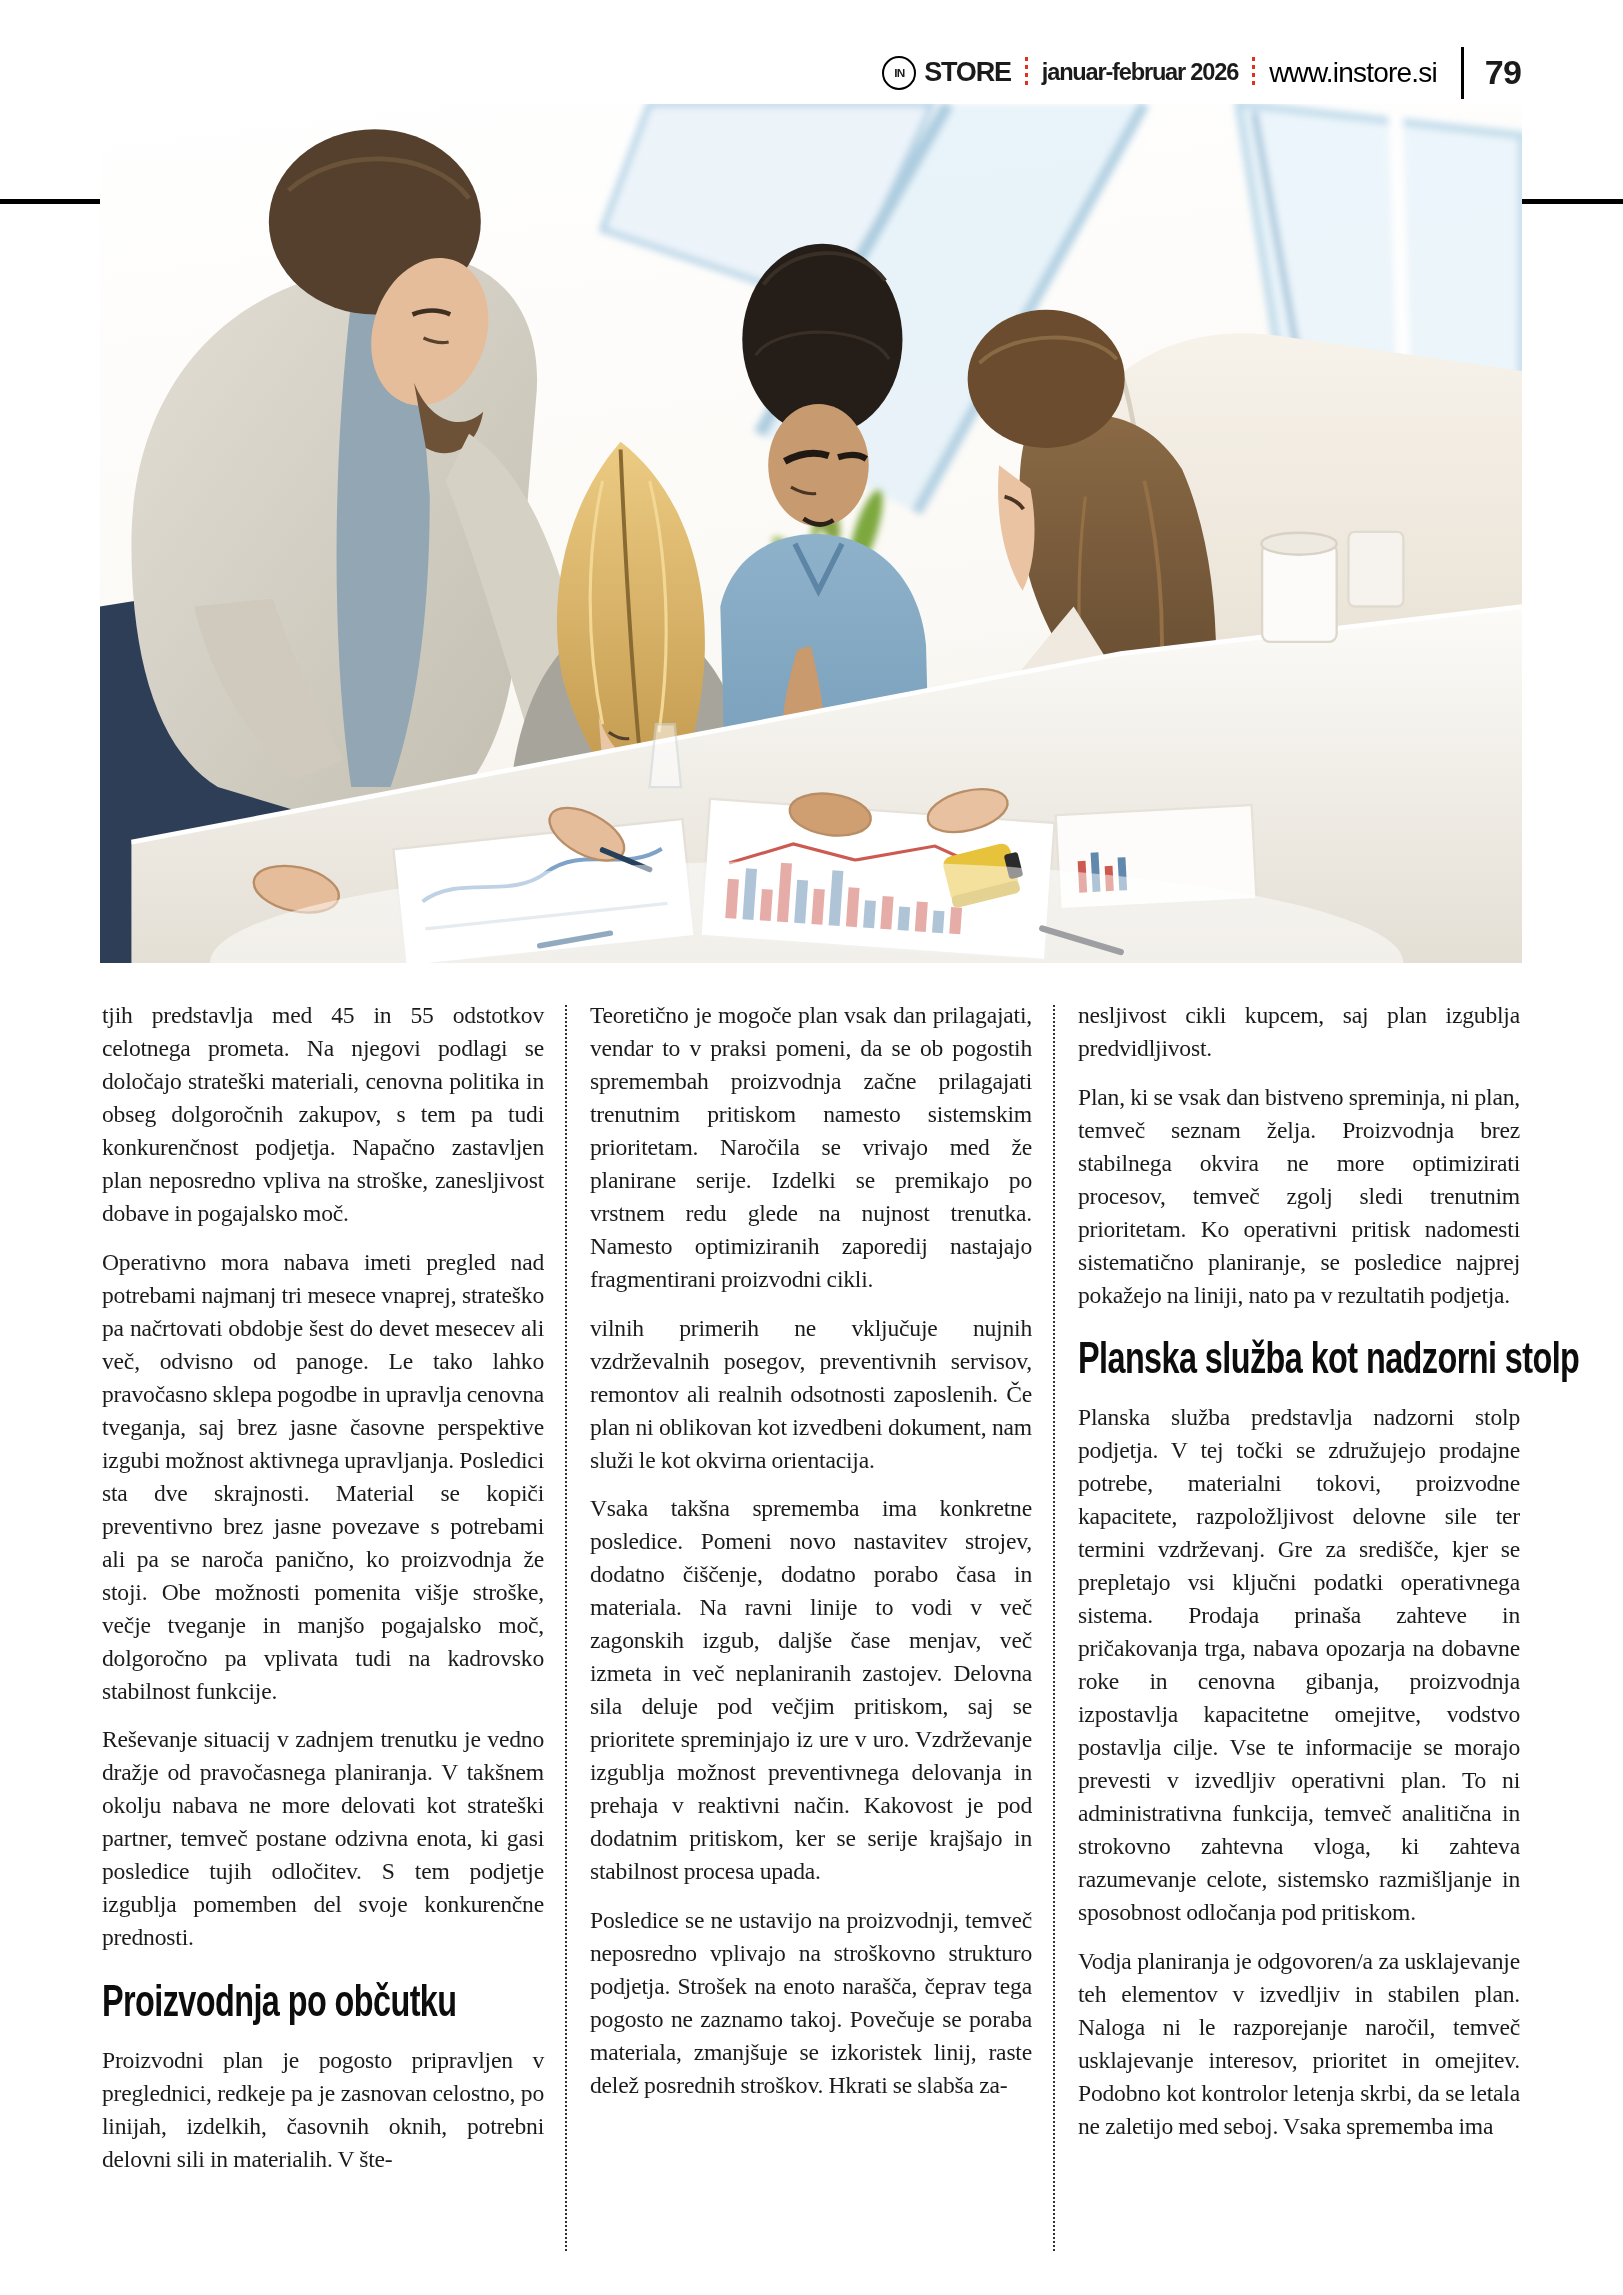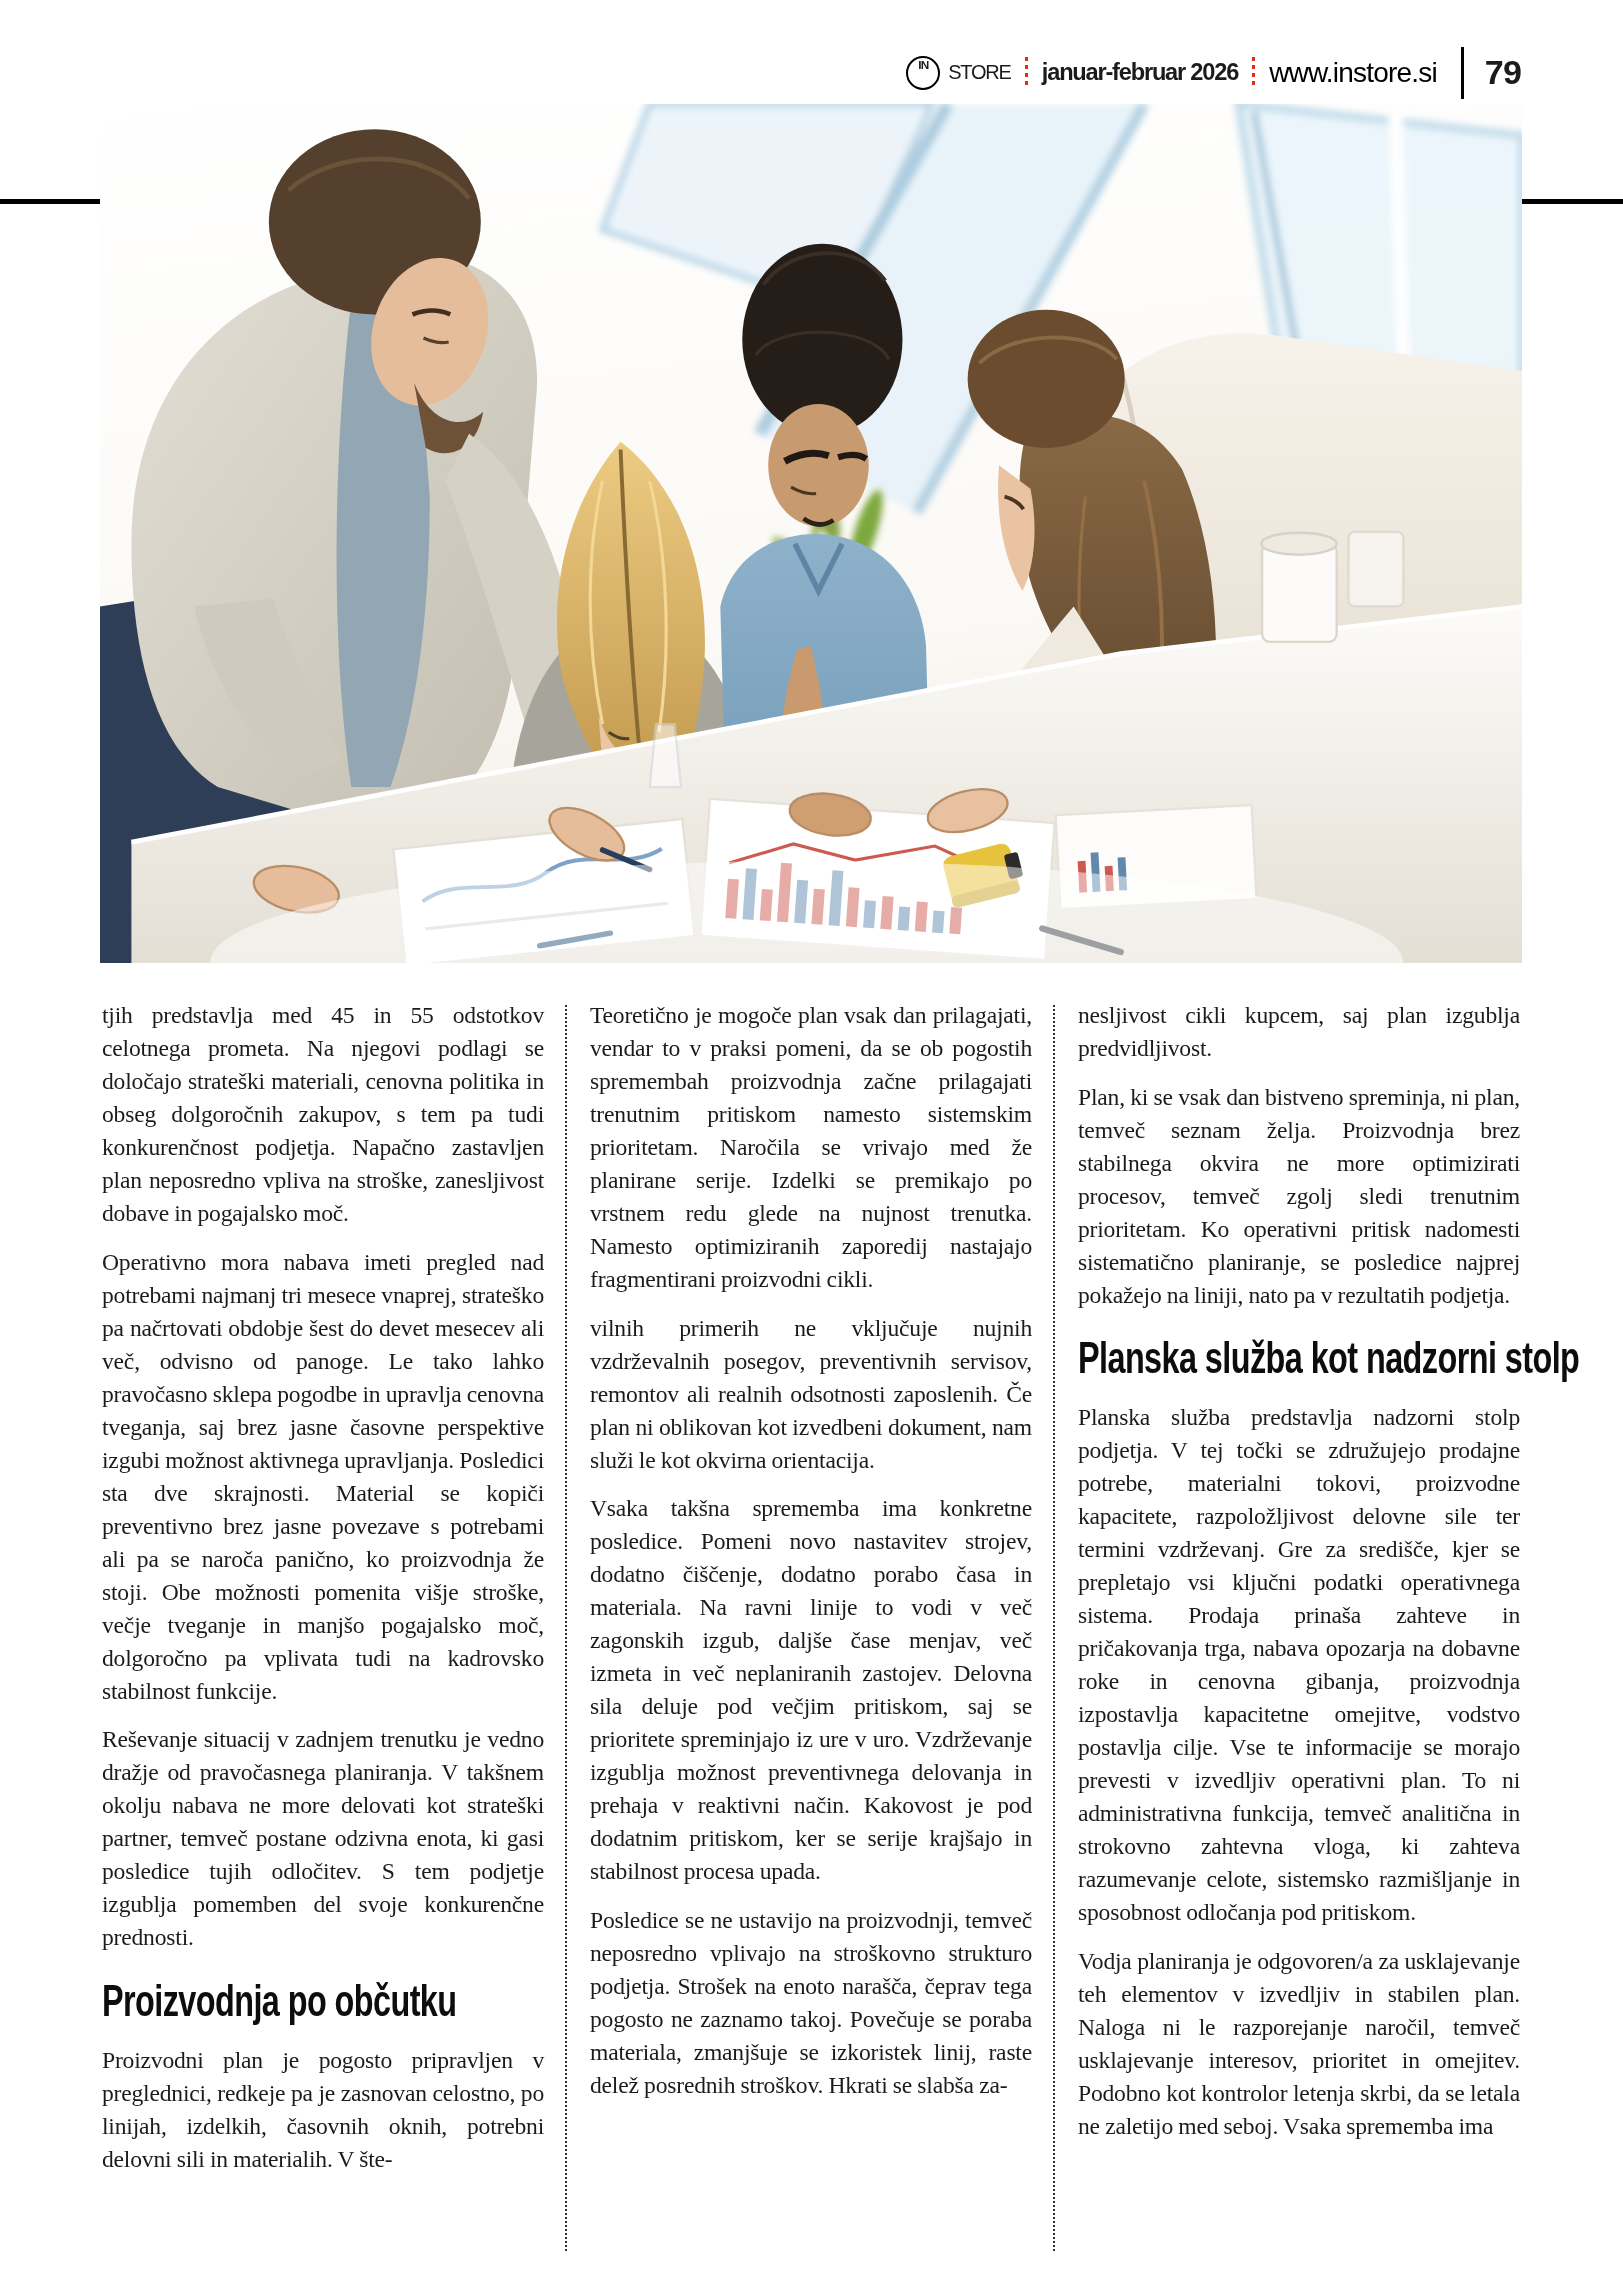--- a/index.html
+++ b/index.html
@@ -9,24 +9,24 @@
   }
   
   .page-header{
     position:absolute;top:46px;right:102px;height:53px;
     display:flex;align-items:center;
     font-family:"Liberation Sans",sans-serif;white-space:nowrap;
   }
   .logo-wrap{display:flex;align-items:center;}
   .logo-circle{
     width:30px;height:30px;border:2.4px solid #000;border-radius:50%;
-    display:flex;justify-content:center;
+    display:flex;align-items:center;justify-content:center;
     font-weight:bold;font-size:11.8px;letter-spacing:-0.8px;margin-right:7.9px;
   }
-  .logo-text{font-weight:normal;font-size:20px;letter-spacing:-1.2px;}
+  .logo-text{font-weight:bold;font-size:27px;letter-spacing:-1.2px;}
   .hdr-sep{
     width:3.1px;height:31px;margin:0 14px;align-self:center;
     background:repeating-linear-gradient(to bottom,#e0301e 0 3.9px,transparent 3.9px 7.9px);
   }
   .issue-date{font-weight:bold;font-size:23.6px;letter-spacing:-1.2px;}
   .site-url{font-weight:400;font-size:28px;letter-spacing:-0.8px;color:#000000;}
   .hdr-divider{width:3.9px;height:52px;background:#000;margin:0 20.4px 0 23.6px;}
   .page-number{font-weight:bold;font-size:34px;letter-spacing:-0.8px;}
   
   .edge-rule{position:absolute;top:199px;height:4.7px;background:#000;}

